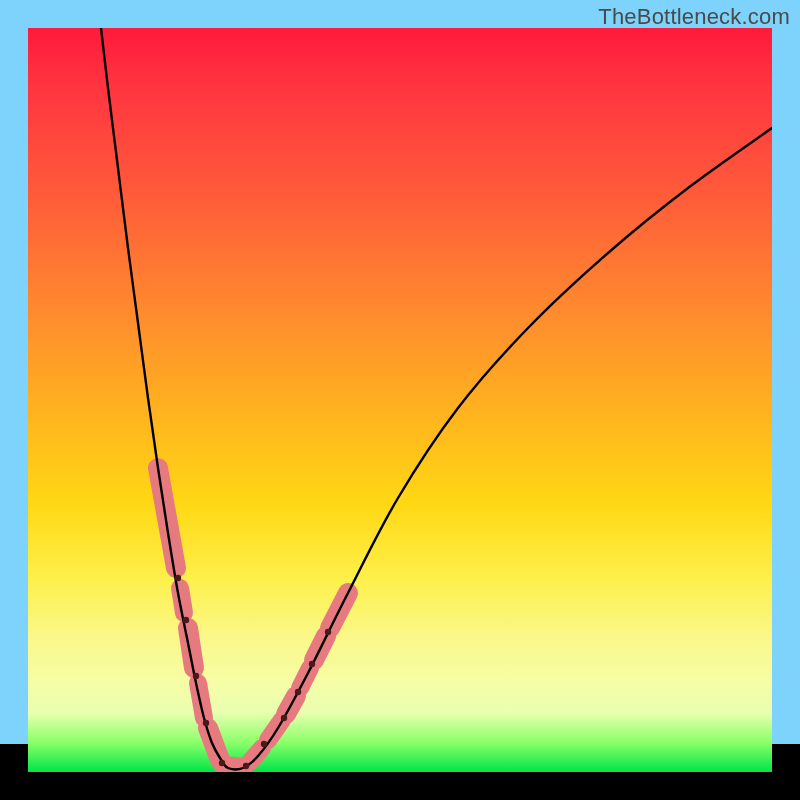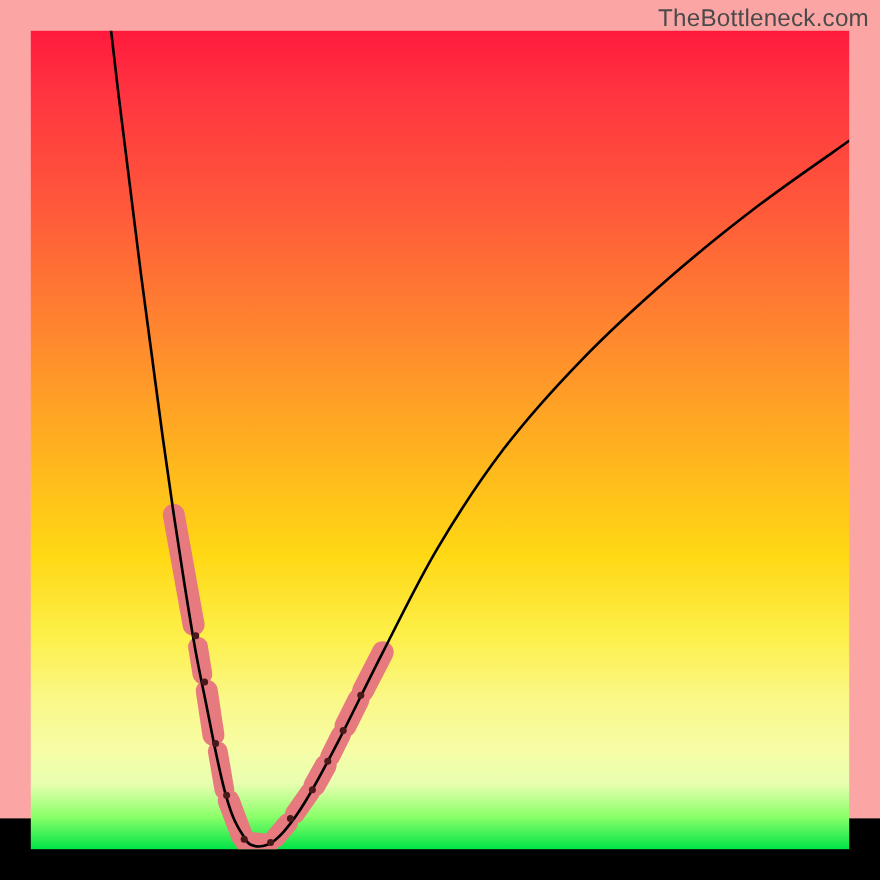--- a/index.html
+++ b/index.html
@@ -10,21 +10,21 @@
     overflow: hidden;
     background: #000;
     font-family: Arial, Helvetica, sans-serif;
   }
   .frame {
     position: absolute;
     top: 0;
     left: 0;
     width: 800px;
     height: 744px;
-    background: #fca5a5;
+    background: #7dd3fc;
   }
   .plot-area {
     position: absolute;
     top: 28px;
     left: 28px;
     width: 744px;
     height: 744px;
     
     background: linear-gradient(to bottom,
       #ff1a3c 0%,

